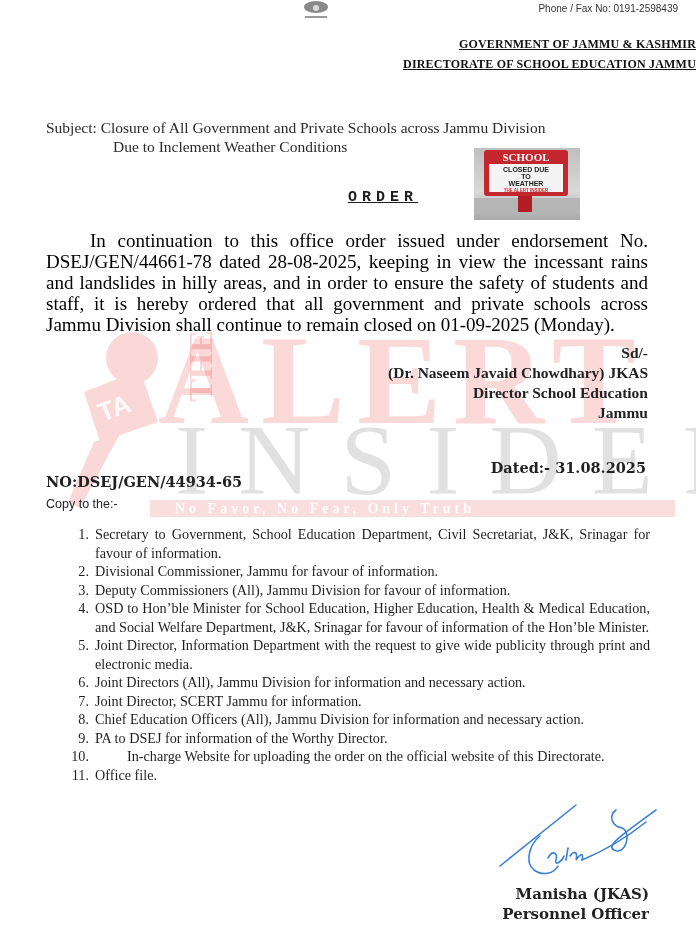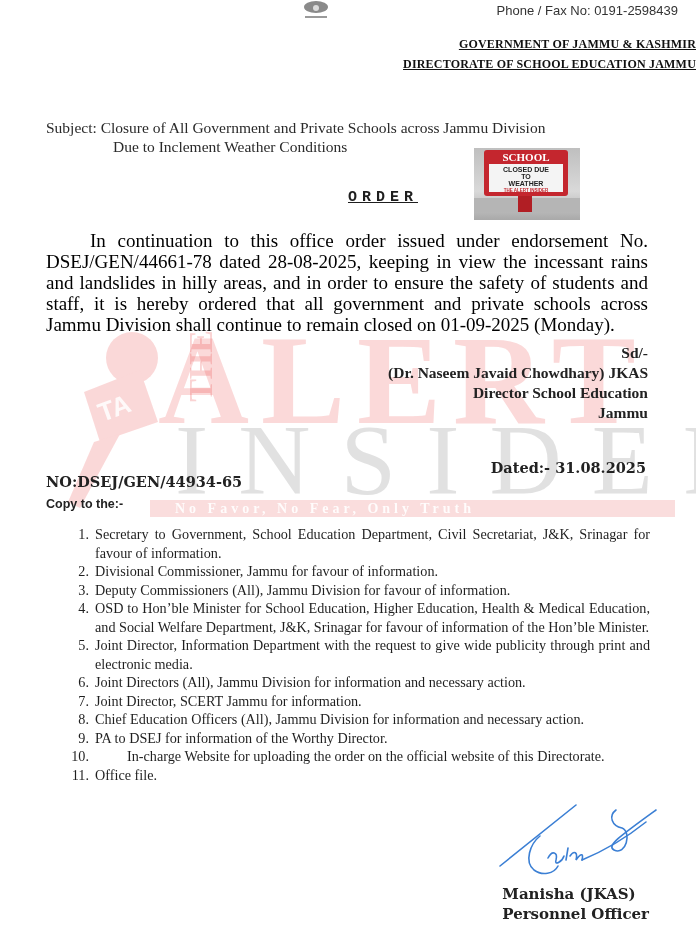--- a/index.html
+++ b/index.html
@@ -1,21 +1,21 @@
 <!DOCTYPE html>
 <html><head>
 <meta charset="utf-8">
 <style>
   html, body { margin:0; padding:0; background:#ffffff; }
   body { width:696px; height:949px; position:relative; overflow:hidden; color:#1e1e1e;
          font-family:"Liberation Serif","DejaVu Serif",serif; }
   .abs { position:absolute; }
   
   .emblem { left:293px; top:0; width:46px; height:22px; }
-  .phone { right:18px; top:3px; font-family:"Liberation Sans","DejaVu Sans",sans-serif; font-size:13px; color:#333; }
+  .phone { right:18px; top:3px; font-family:"Liberation Sans","DejaVu Sans",sans-serif; font-size:10px; color:#333; }
   .hdr { left:0; width:696px; text-align:right; font-weight:bold; font-size:12px; text-decoration:underline; letter-spacing:0.2px; color:#111; }
   .hdr1 { top:37px; }
   .hdr2 { top:57px; }
   
   .subject { left:46px; top:118px; font-size:15.5px; color:#2a2a2a; line-height:19px; }
   .subject .indent { padding-left:67px; display:block; }
   .school-img { left:474px; top:148px; width:106px; height:72px; background:linear-gradient(180deg,#bfbfbf,#d9d9d9 60%,#a9a9a9); overflow:hidden; }
   .order { left:0; width:696px; top:189px; text-align:center; font-family:"Liberation Mono","DejaVu Sans Mono",monospace; font-weight:bold; font-size:15px; letter-spacing:5px; text-decoration:underline;padding-left:35px; }
   
   .para { left:46px; top:230px; width:602px; font-size:19px; line-height:21px; text-align:justify; text-align-last:left; color:#000000; }
@@ -25,31 +25,31 @@
   .wm-the { left:182px; top:330px; font-size:34px; color:rgba(235,80,80,0.25); writing-mode:vertical-rl; transform:rotate(180deg); font-family:"Liberation Serif",serif; font-weight:bold; }
   .wm-insider { left:175px; top:410px; font-size:100px; letter-spacing:30px; color:rgba(120,120,120,0.22); font-family:"Liberation Serif",serif; line-height:1; }
   .wm-band { left:150px; top:500px; width:525px; height:17px; background:rgba(245,180,180,0.45); }
   .wm-tagline { left:175px; top:500px; font-size:14px; letter-spacing:4px; color:rgba(255,255,255,0.9); font-family:"Liberation Serif",serif; font-weight:bold; line-height:17px; }
   .wm-mic { left:62px; top:330px; width:110px; height:180px; }
   
   .sig1 { right:48px; top:343px; text-align:right; font-weight:bold; font-size:15.5px; line-height:20px; color:#222; }
   
   .ref { left:46px; top:459px; font-weight:bold; font-size:14.5px; font-family:"DejaVu Serif",serif; color:#222;margin-top:14px; }
   .dated { right:50px; top:459px; font-weight:bold; font-size:14.5px; font-family:"DejaVu Serif",serif; color:#222; }
-  .copyto { left:46px; top:497px; font-family:"Liberation Sans","DejaVu Sans",sans-serif; font-size:12.5px; color:#222;font-weight:bold; }
+  .copyto { left:46px; top:497px; font-family:"Liberation Sans","DejaVu Sans",sans-serif; font-size:12.5px; color:#222; }
   
   .clist { left:64px; top:525px; width:586px; font-size:14.2px; line-height:18.5px; color:#1f1f1f; }
   .citem { display:flex; }
   .cnum { width:25px; flex:none; text-align:right; padding-right:6px; }
   .ctext { flex:1; text-align:justify; text-align-last:left; }
   .citem.wide .cnum { width:25px; }
   .citem.wide .ctext { text-indent:33px; margin-left:-1px; }
   
   .sigsvg { left:496px; top:800px; width:170px; height:80px; }
-  .sig2 { right:47px; top:884px; font-weight:bold; font-size:15px; line-height:20px; font-family:"DejaVu Serif",serif; color:#222; }
+  .sig2 { right:47px; top:884px; text-align:right; font-weight:bold; font-size:15px; line-height:20px; font-family:"DejaVu Serif",serif; color:#222; }
 </style>
 </head>
 <body>
 
 <svg class="abs wm-mic" viewBox="0 0 110 180">
   <g opacity="0.22" fill="#eb5050">
     <circle cx="70" cy="28" r="26"></circle>
     <polygon points="22,62 78,40 96,92 38,112"></polygon>
     <polygon points="32,112 58,104 18,178 6,172"></polygon>
   </g>

